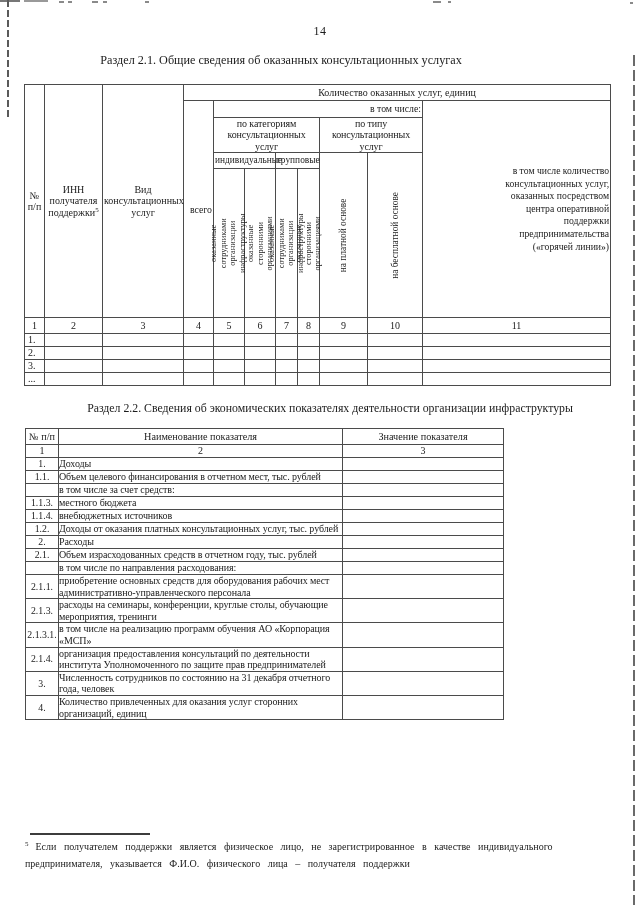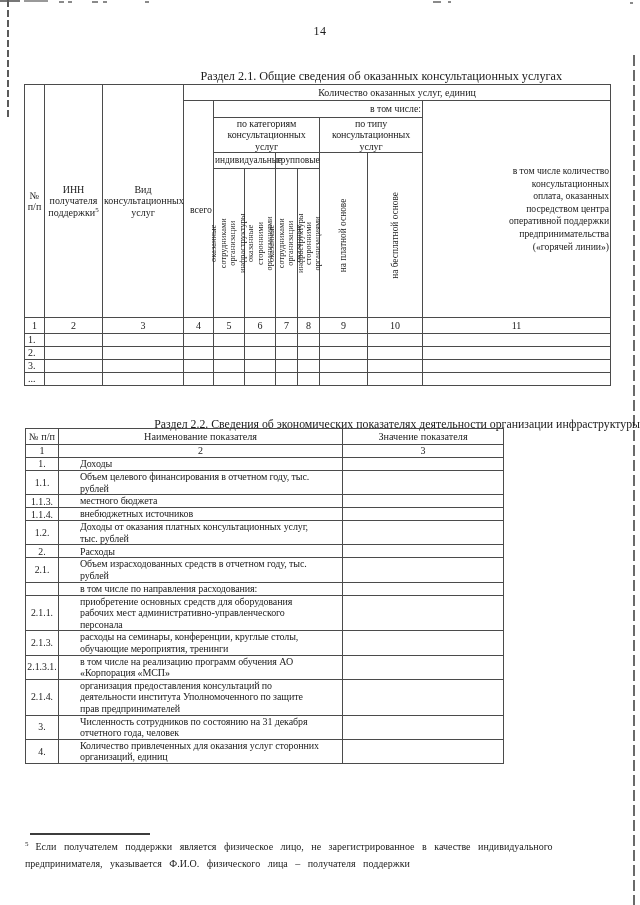--- a/index.html
+++ b/index.html
@@ -9,21 +9,21 @@
     overflow:hidden;
   }
   
   .art{position:absolute;background:#8a8a8a;}
   .vline-left{position:absolute;left:7px;top:0;width:1.5px;height:118px;
     background:repeating-linear-gradient(to bottom,#5a5a5a 0 7px,transparent 7px 10px);}
   .vline-right{position:absolute;left:633px;top:55px;width:1.5px;height:850px;
     background:repeating-linear-gradient(to bottom,#6a6a6a 0 11px,transparent 11px 15px);}
   .pagenum{position:absolute;top:24px;left:0;width:640px;text-align:center;
     font-size:12px;letter-spacing:.5px;}
-  .title{position:absolute;font-size:12.2px;text-align:right;white-space:nowrap;margin-top:16px;}
+  .title{position:absolute;font-size:12.2px;text-align:center;white-space:nowrap;}
   .t1{top:53px;left:0;width:562px;}
   .t2{top:401px;left:20px;width:620px;font-size:11.8px;}
 
   table{border-collapse:collapse;table-layout:fixed;}
   td{border:1px solid #4b4b4b;vertical-align:middle;text-align:center;
      padding:0 1px;overflow:visible;}
 
   
   .tbl1{position:absolute;left:24px;top:84px;width:586px;font-size:9.8px;line-height:1.14;}
   .tbl1 .hA td{height:15px;font-size:10px;}
@@ -41,21 +41,21 @@
   .vt.pay{font-size:9.4px;width:158px;}
   .tbl1 .numrow td{height:15px;font-size:10px;}
   .tbl1 .drow td{height:12px;font-size:10px;}
   .tbl1 .drow .rl{text-align:left;padding-left:3px;}
 
   
   .tbl2{position:absolute;left:25px;top:428px;width:478px;font-size:10px;line-height:1.16;}
   .tbl2 .h2 td{height:15px;font-size:10.2px;}
   .tbl2 .n2 td{height:12px;}
   .tbl2 .nm{font-size:9.8px;height:12px;padding:0;}
-  .tbl2 .nv{text-align:left;padding:0 21px;letter-spacing:-.1px;}
+  .tbl2 .nv{text-align:left;padding:0 0;letter-spacing:-.1px;}
   .tbl2 .vv{width:161px;}
 
   
   .fnrule{position:absolute;left:30px;top:833px;width:120px;height:1.5px;background:#3c3c3c;}
   .fn{position:absolute;left:25px;top:839px;width:590px;font-size:10px;
       line-height:1.65;word-spacing:5px;text-align:left;}
   .fn sup{font-size:7px;margin-right:7px;word-spacing:normal;}
   sup.s5{font-size:7px;}
 </style>
 </head>
@@ -97,21 +97,21 @@
     <tbody>
         <tr class="hA">
       <td rowspan="5"><span>№ п/п</span></td>
       <td rowspan="5"><span>ИНН получателя поддержки</span><sup class="s5">5</sup></td>
       <td rowspan="5"><span>Вид консультационных услуг</span></td>
       <td colspan="8">Количество оказанных услуг, единиц</td>
     </tr>
     <tr class="hB">
       <td rowspan="4">всего</td>
       <td colspan="6">в том числе:</td>
-      <td rowspan="4" class="hot"><span>в том числе количество консультационных оплата, оказанных посредством центра оперативной поддержки предпринимательства («горячей линии»)</span></td>
+      <td rowspan="4" class="hot"><span>в том числе количество консультационных услуг, оказанных посредством центра оперативной поддержки предпринимательства («горячей линии»)</span></td>
     </tr>
     <tr class="hC">
       <td colspan="4" class="cat">по категориям консультационных услуг</td>
       <td colspan="2" class="cat">по типу консультационных услуг</td>
     </tr>
     <tr class="hD">
       <td colspan="2">индивидуальные</td>
       <td colspan="2">групповые</td>
       <td rowspan="2">
             <div class="vw vw2">
@@ -245,24 +245,29 @@
       <tbody>
 
         <tr>
           <td class="nm">1.</td>
           <td class="nv">Доходы</td>
           <td class="vv"></td>
         </tr>
 
         <tr>
           <td class="nm">1.1.</td>
-          <td class="nv">Объем  целевого финансирования в отчетном году, тыс. рублей</td>
-          <td class="vv"></td>
-        </tr>
-
+          <td class="nv">Объем  целевого финансирования в отчетном мест, тыс. рублей</td>
+          <td class="vv"></td>
+        </tr>
+
+        <tr>
+          <td class="nm"></td>
+          <td class="nv">в том числе за счет средств:</td>
+          <td class="vv"></td>
+        </tr>
 
 
 
         <tr>
           <td class="nm">1.1.3.</td>
           <td class="nv">местного бюджета</td>
           <td class="vv"></td>
         </tr>
 
         <tr>

